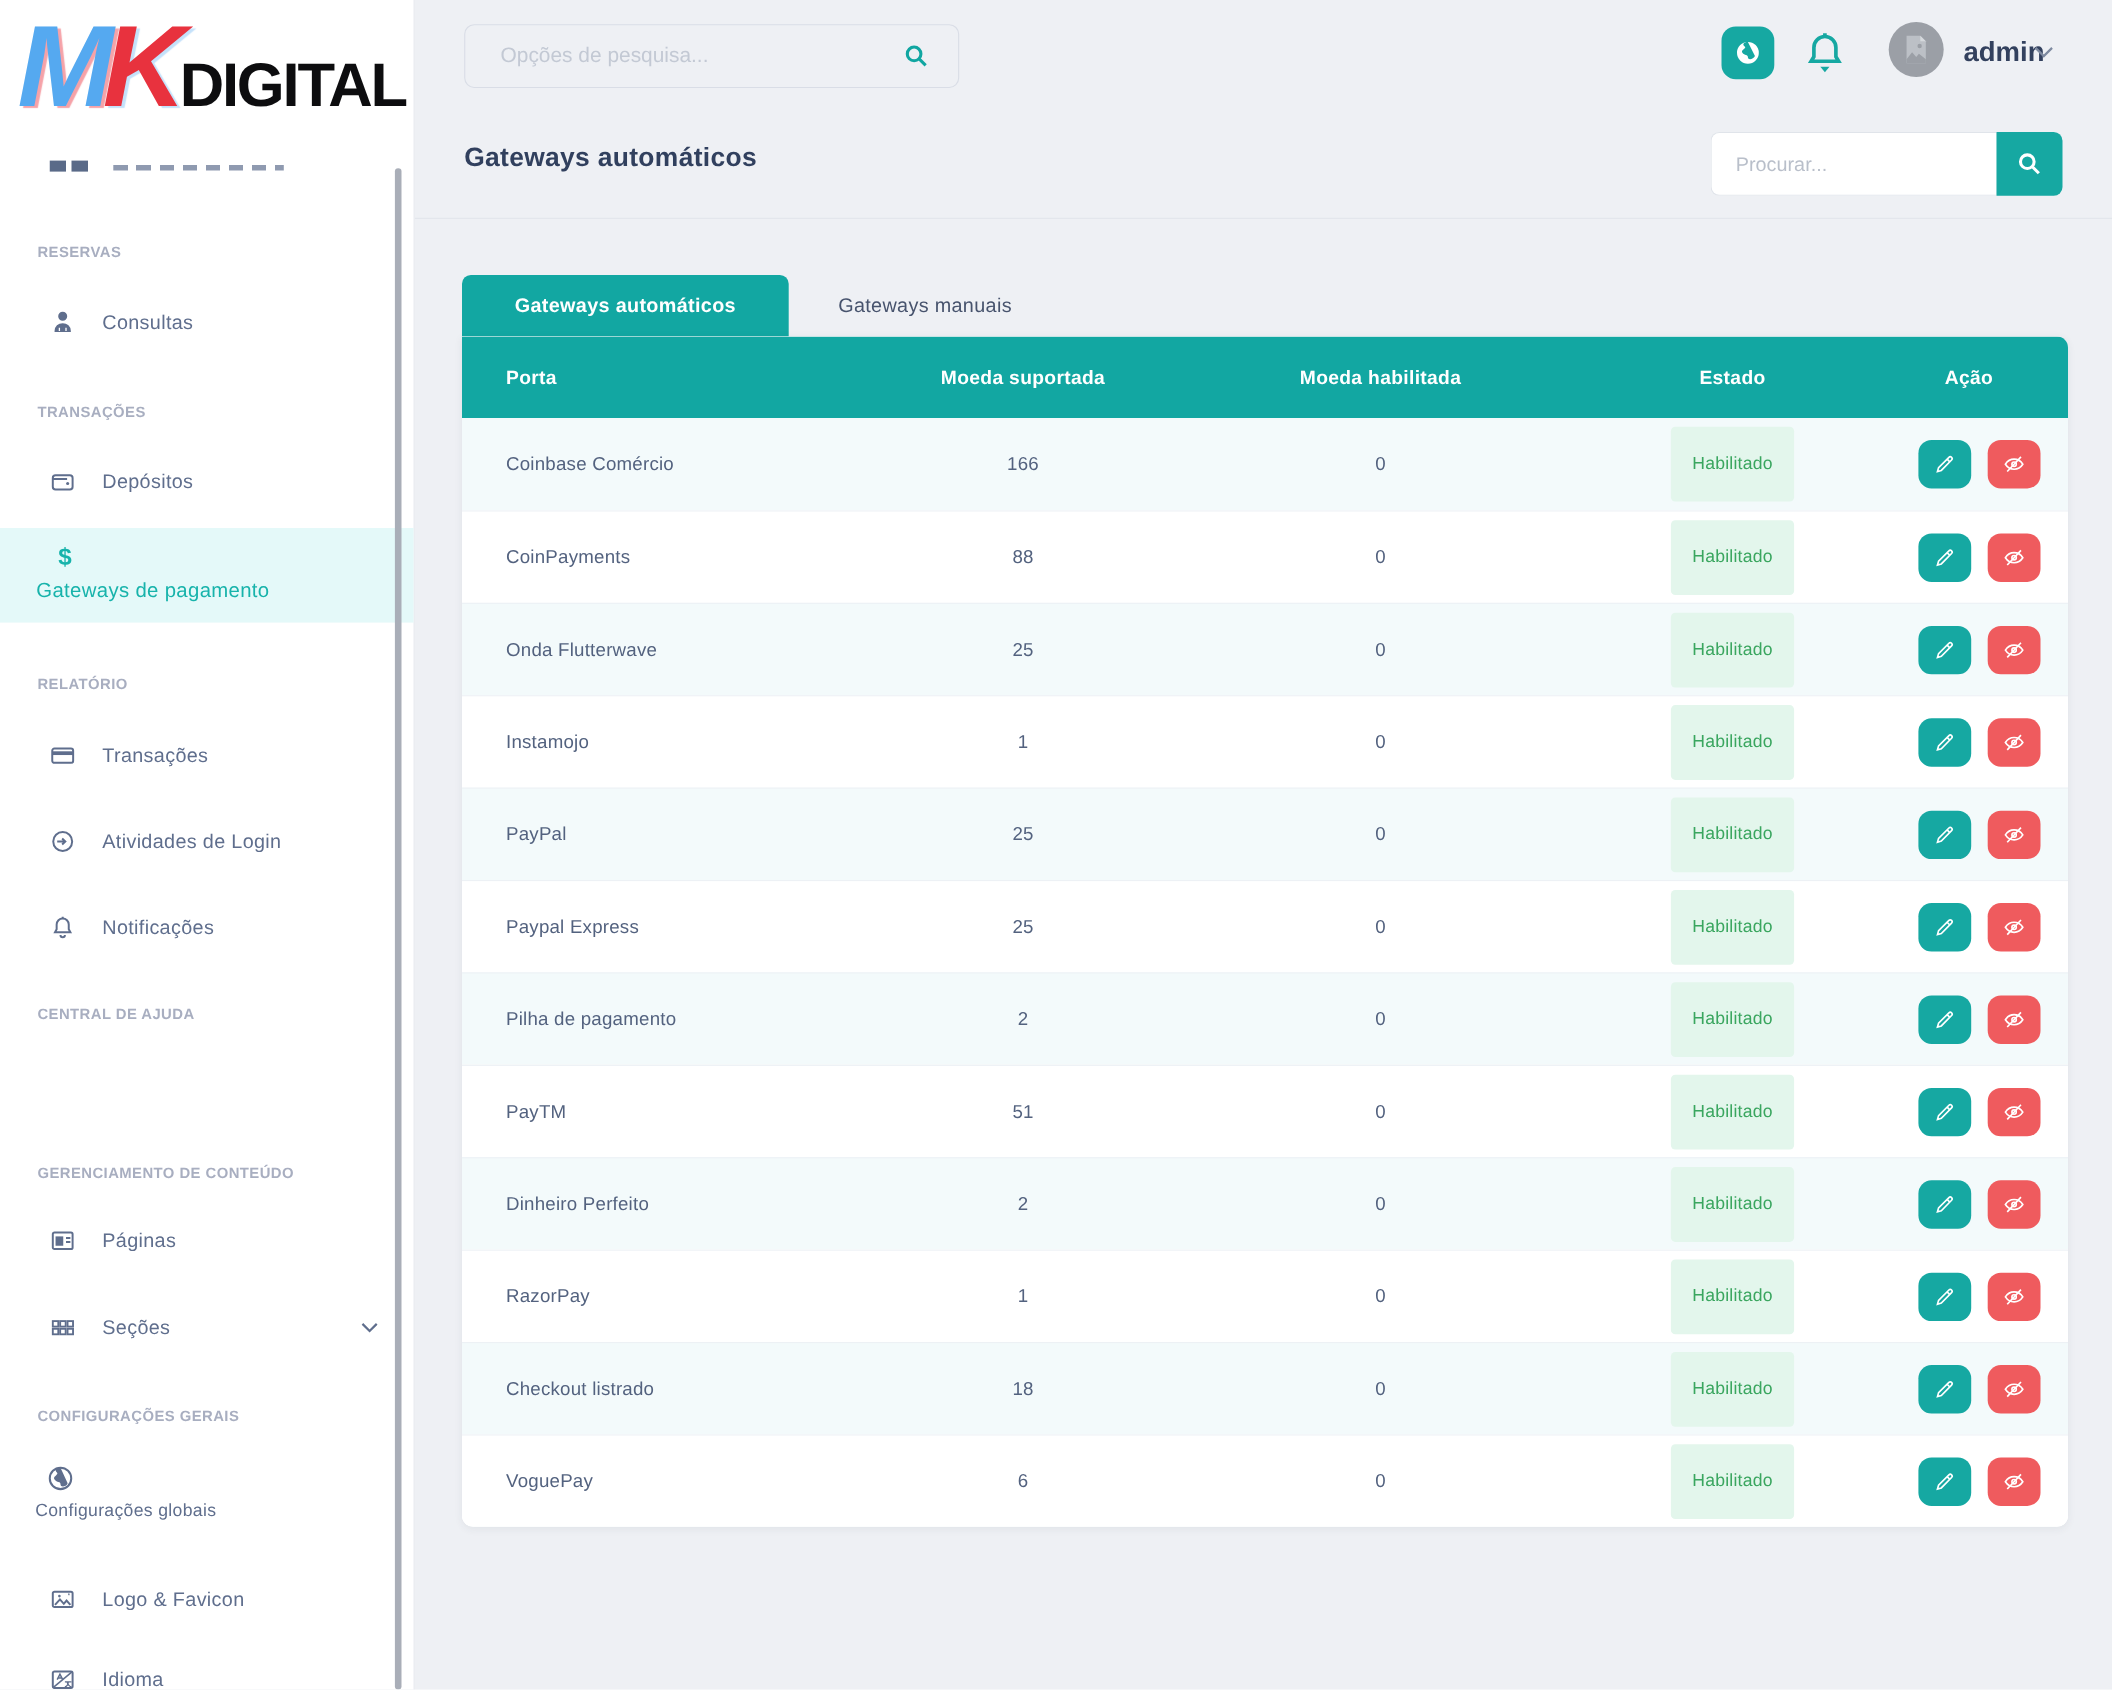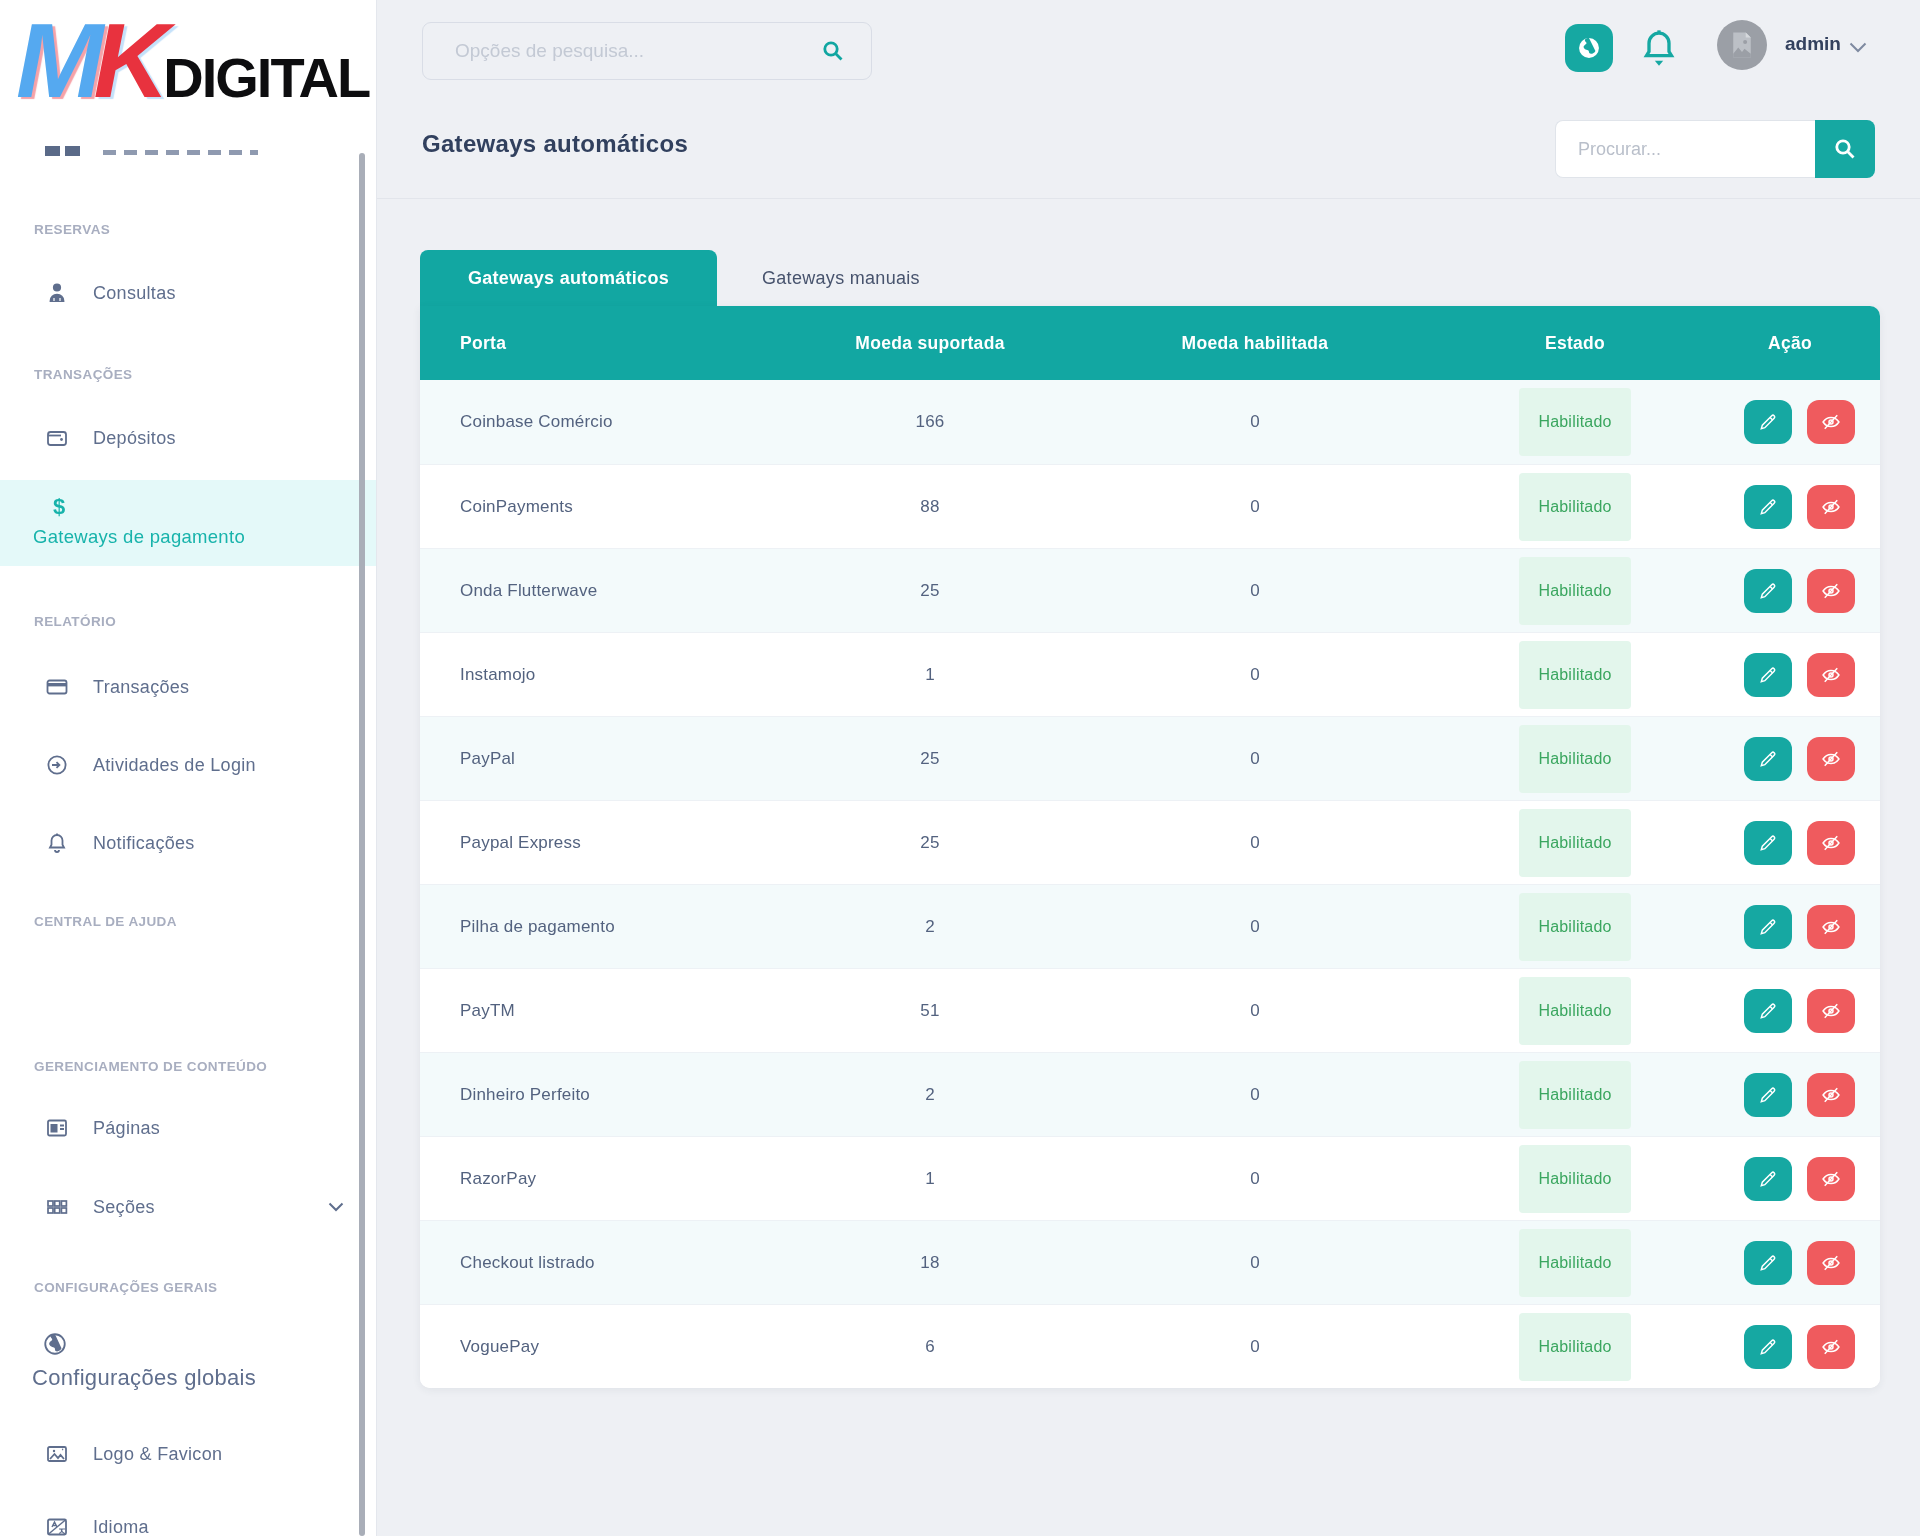--- a/index.html
+++ b/index.html
@@ -17,40 +17,40 @@
 
   .side-hdr { position:absolute; left:34px; font-size:13.5px; font-weight:bold; color:#a8aec0; letter-spacing:.4px; }
   .side-item { position:absolute; left:0; width:100%; display:flex; align-items:center; gap:24px; padding-left:45px; color:#5f6e8d; font-size:18px; letter-spacing:.3px; height:44px; cursor:pointer; }
   .side-item svg { flex:0 0 24px; }
   .side-item .chev { position:absolute; right:32px; }
   .side-item.block { display:block; padding-top:6px; height:auto; }
   .side-item.active-block { background:#e4f9f9; color:#17b3ab; padding:14px 10px 18px 45px; }
   .active-block .dollar { font-size:22px; font-weight:bold; color:#17b3ab; display:block; margin-left:8px; }
   .active-block .lbl { display:block; margin-left:-12px; margin-top:6px; font-size:18.5px; }
   .block .glob { display:block; margin-left:0; }
-  .block .lbl2 { display:block; margin-left:-10px; margin-top:8px; font-size:22px; }
+  .block .lbl2 { display:block; margin-left:-10px; margin-top:8px; font-size:16px; }
   .clipped-item { position:absolute; left:45px; top:138px; height:24px; width:280px; overflow:hidden; }
   .clipped-item .ic-frag { position:absolute; left:0; top:8px; width:15px; height:10px; background:#5a6a88; }
   .clipped-item .ic-frag2 { position:absolute; left:20px; top:8px; width:15px; height:10px; background:#5a6a88; }
   .clipped-item .dashes { position:absolute; left:58px; top:12px; width:155px; height:5px;
      background:repeating-linear-gradient(90deg,#8f9ab0 0 13px, transparent 13px 21px); }
 
   
   .main { position:absolute; left:377px; top:0; width:1543px; height:1308px; }
   .hdr-divider { position:absolute; left:0; top:198px; width:100%; height:1px; background:#e2e5eb; }
 
   .search-opts { position:absolute; left:45px; top:22px; width:450px; height:58px; border:1.5px solid #d9dde6; border-radius:9px; display:flex; align-items:center; }
   .search-opts input { flex:1; border:none; outline:none; background:transparent; font-size:19px; padding-left:32px; color:#52607e; font-family:"Liberation Sans",sans-serif; }
   .search-opts input::placeholder { color:#c3c9d4; }
   .search-opts .mag { margin-right:26px; }
 
   .lang-btn { position:absolute; left:1188px; top:24px; width:48px; height:48px; border:none; border-radius:13px; background:#16a8a2; display:flex; align-items:center; justify-content:center; cursor:pointer; }
   .bell-wrap { position:absolute; left:1262px; top:26px; width:40px; height:46px; cursor:pointer; }
   .avatar { position:absolute; left:1340px; top:20px; width:50px; height:50px; border-radius:50%; background:#9b9fa6; display:flex; align-items:center; justify-content:center; overflow:hidden; cursor:pointer; }
-  .admin-name { position:absolute; left:1408px; top:33px; font-size:19px; font-weight:bold; color:#33415e; cursor:pointer; }
+  .admin-name { position:absolute; left:1408px; top:33px; font-size:25px; font-weight:bold; color:#33415e; cursor:pointer; }
   .admin-caret { position:absolute; left:1472px; top:42px; cursor:pointer; }
 
   .page-title { position:absolute; left:45px; top:130px; font-size:24px; font-weight:bold; color:#31405e; letter-spacing:.3px; }
   .proc-group { position:absolute; left:1178px; top:120px; display:flex; }
   .proc-group input { width:260px; height:58px; background:#fff; border:1px solid #e0e4ea; border-right:none; border-radius:8px 0 0 8px; padding-left:22px; font-size:18px; color:#52607e; outline:none; font-family:"Liberation Sans",sans-serif; }
   .proc-group input::placeholder { color:#b9bfca; }
   .proc-btn { width:60px; height:58px; background:#16a8a2; border:none; border-radius:0 8px 8px 0; display:flex; align-items:center; justify-content:center; cursor:pointer; }
 
   .tab-active { position:absolute; left:43px; top:250px; width:297px; height:56px; background:#12a7a2; border-radius:8px 8px 0 0; color:#fff; font-weight:bold; font-size:18px; text-align:center; line-height:56px; letter-spacing:.3px; cursor:pointer; }
   .tab-inactive { position:absolute; left:363px; top:250px; height:56px; line-height:56px; padding:0 22px; color:#47536d; font-size:18px; letter-spacing:.3px; cursor:pointer; }

